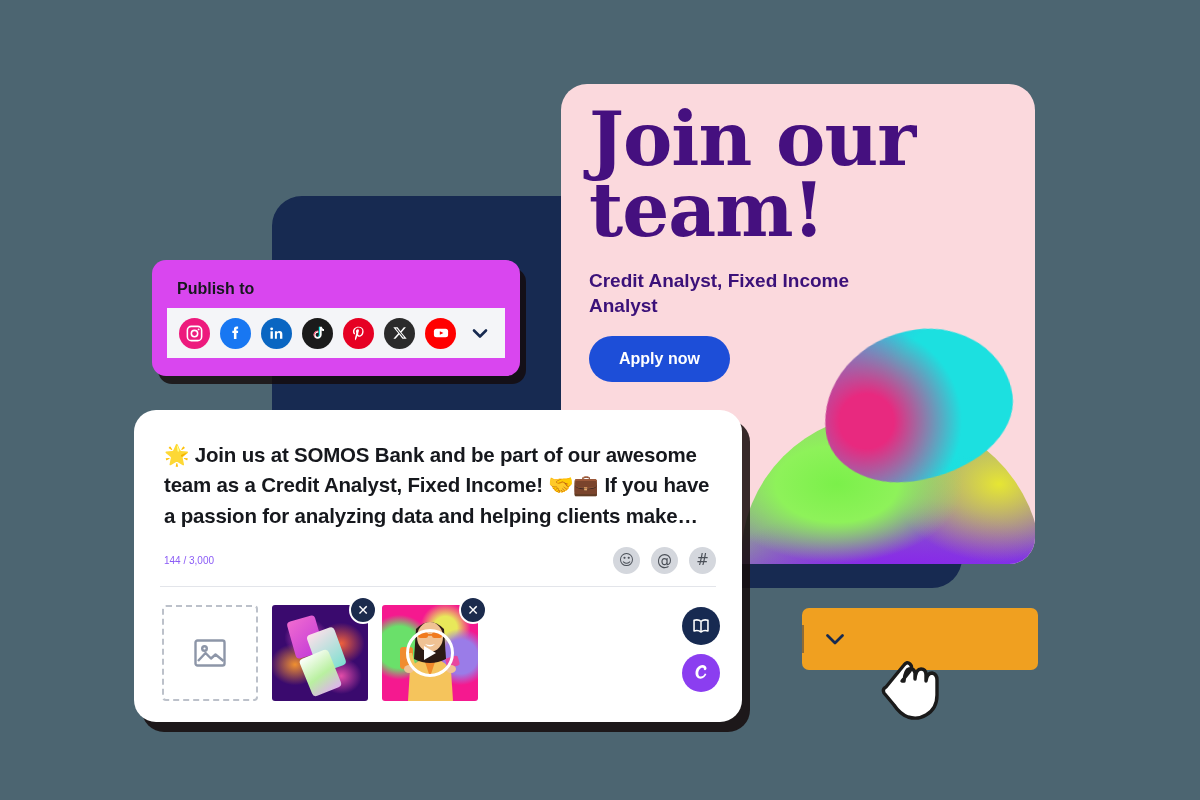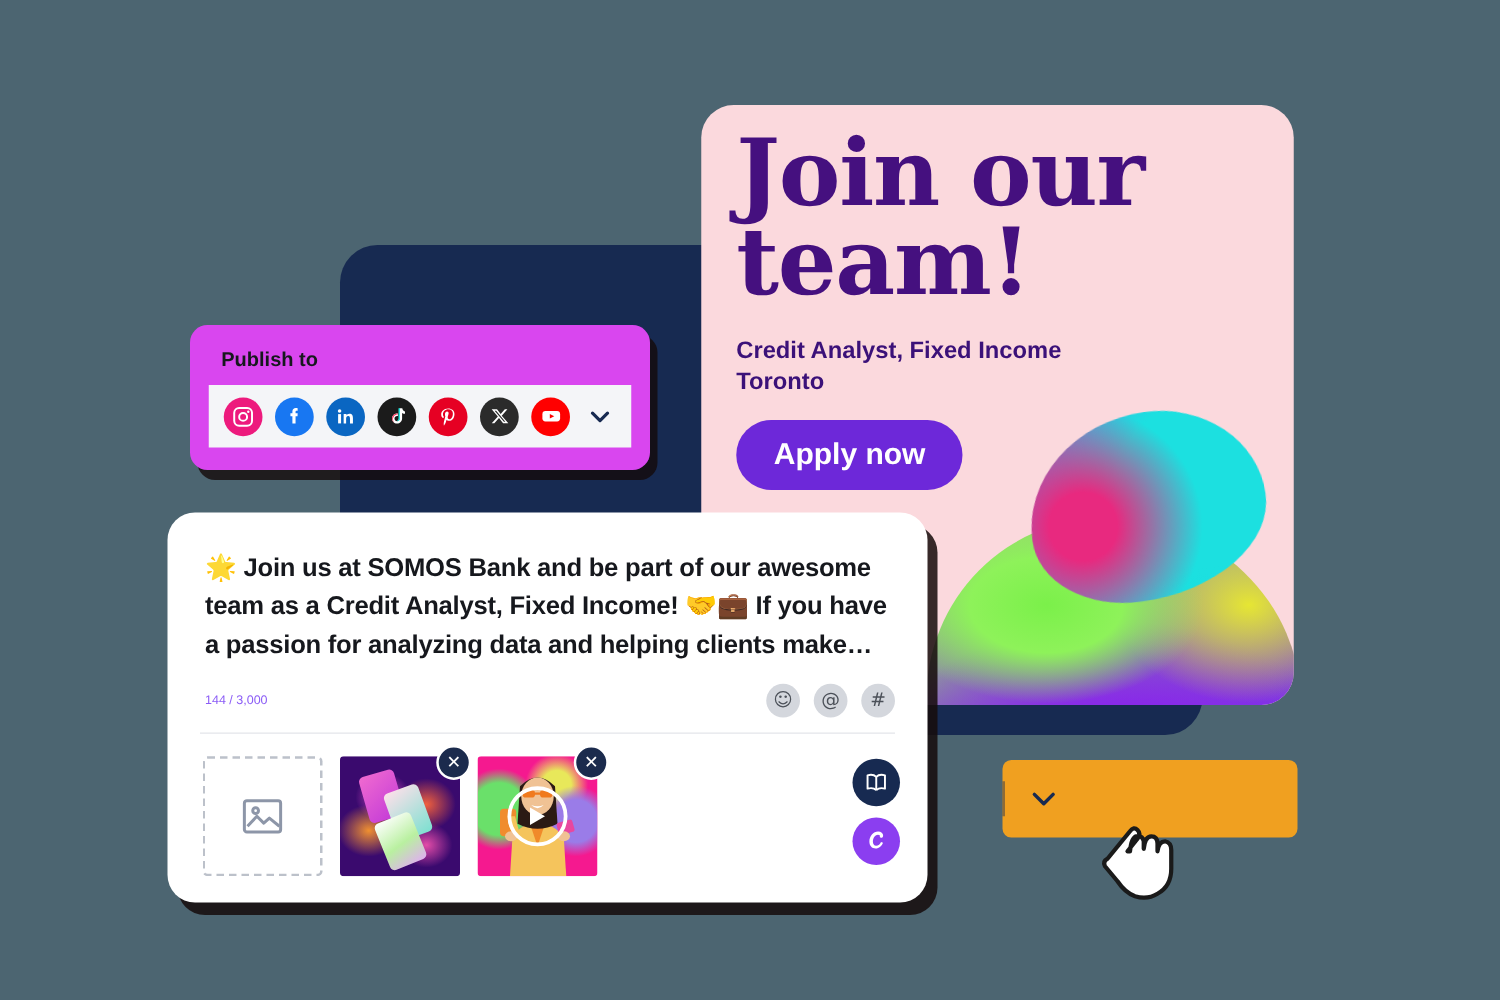--- a/index.html
+++ b/index.html
@@ -60,23 +60,23 @@
     margin: 23px 0 0 0;
     color: #3b1179;
     font-weight: 700;
     font-size: 19px;
     line-height: 1.3;
     font-family: "Liberation Sans", sans-serif;
   }
   .apply-btn {
     margin-top: 18px;
     display: inline-block;
-    background: #6d28d9;
+    background: #1d4ed8;
     color: #ffffff;
-    font-size: 24px;
+    font-size: 16px;
     font-weight: 700;
     padding: 14px 30px;
     border: none;
     border-radius: 40px;
     cursor: pointer;
     font-family: "Liberation Sans", sans-serif;
   }
 
   
   .blob {
@@ -385,21 +385,21 @@
   <div class="navy-card"></div>
 
   <div class="pink-card">
     <div class="blob blob-big"></div>
     <div class="blob blob-top"></div>
     <div class="pink-inner">
       <h1 class="join-title">Join our
 team!</h1>
       <div>
         <p class="job-role">Credit Analyst, Fixed Income</p>
-        <p class="job-role" style="margin-top:0;">Toronto</p>
+        <p class="job-role" style="margin-top:0;">Analyst</p>
       </div>
       <button class="apply-btn">Apply now</button>
     </div>
   </div>
 
   <div class="publish-card">
     <div class="publish-label">Publish to</div>
     <div class="publish-bar">
 
       <div class="soc" style="background:#ed1a7d">

